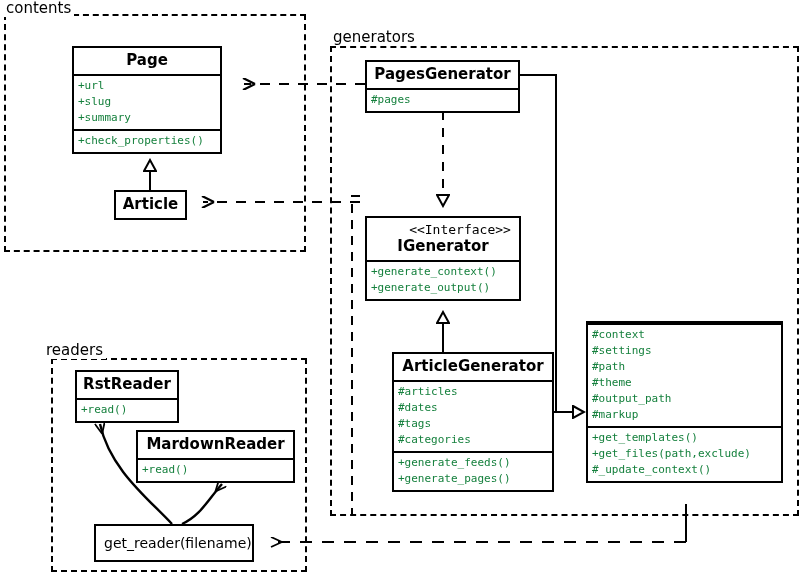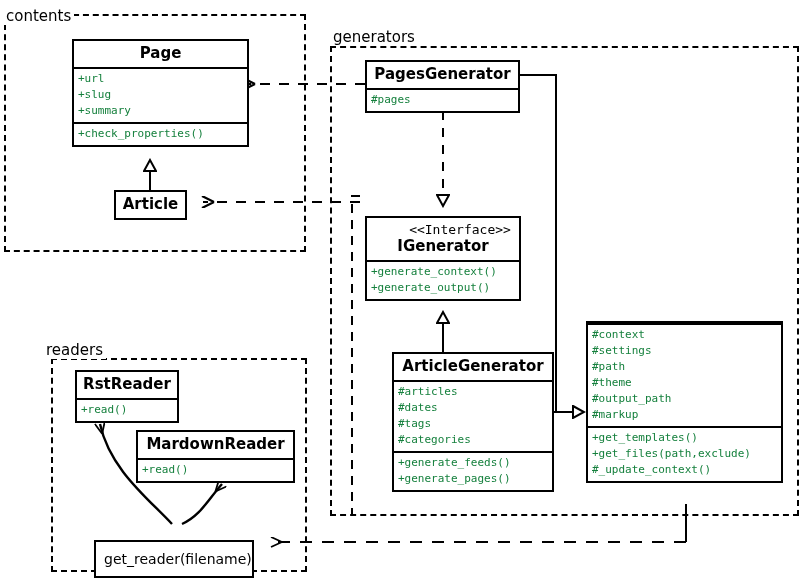--- a/index.html
+++ b/index.html
@@ -73,39 +73,38 @@
   }
   .cls .compartment .row {
     font-family: "DejaVu Sans Mono", monospace;
     font-size: 11px;
     line-height: 16px;
     color: #15803d;
     white-space: nowrap;
   }
   .cls.func {
     border: 2px solid #000;
-    margin-top: 16px;
   }
   .cls.func .fname {
     font-family: "DejaVu Sans", sans-serif;
     font-size: 14px;
     text-align: center;
     color: #000;
     padding: 9px 8px;
     white-space: nowrap;
   }
 </style>
 </head>
 <body>
 
 <div id="canvas">
 
   <div class="pkg pkg-contents" style="left:4px; top:14px; width:302px; height:238px;
               border:2px dashed #000;"></div>
-  <div class="pkg-label" style="left:4px; top:8px;text-align:center;">contents</div>
+  <div class="pkg-label" style="left:4px; top:0px;text-align:center;">contents</div>
 
   <div class="pkg" style="left:330px; top:46px; width:469px; height:470px;
               border:2px dashed #000;"></div>
   <div class="pkg-label" style="left:331px; top:29px;">generators</div>
 
   <div class="pkg" style="left:51px; top:358px; width:256px; height:214px;
               border:2px dashed #000;"></div>
   <div class="pkg-label" style="left:44px; top:342px;">readers</div>
 
   <svg class="layer">
@@ -158,21 +157,21 @@
 
     <g>
       <path d="M 172 524 C 150 500 110 470 100 424" fill="none" stroke="#000" stroke-width="2.4" marker-end="url(#openArrowThin)"></path>
     </g>
 
     <g>
       <path d="M 182 524 C 200 516 208 500 222 484" fill="none" stroke="#000" stroke-width="2.4" marker-end="url(#openArrowThin)"></path>
     </g>
   </svg>
 
-  <div class="cls" style="left:72px; top:39px; width:177px;">
+  <div class="cls" style="left:72px; top:46px; width:150px;">
     <div class="name">Page</div>
     <div class="compartment">
       <div class="row">+url</div>
       <div class="row">+slug</div>
       <div class="row">+summary</div>
     </div>
     <div class="compartment">
       <div class="row">+check_properties()</div>
     </div>
   </div>

